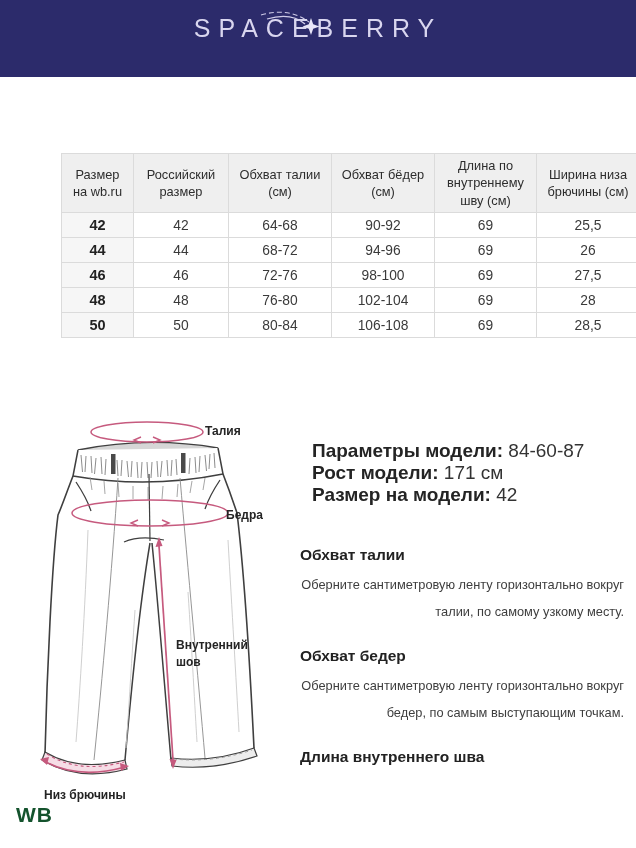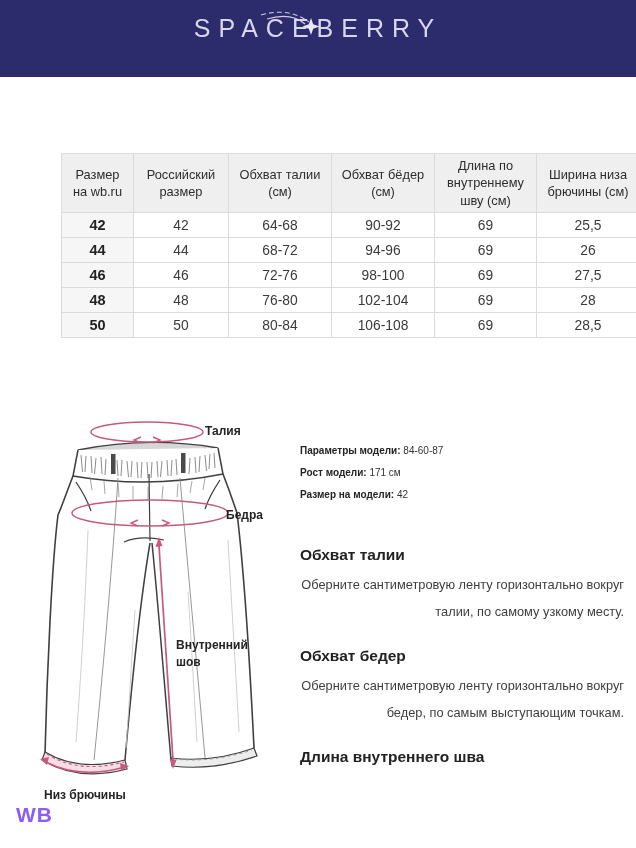--- a/index.html
+++ b/index.html
@@ -42,33 +42,33 @@
     position:absolute; font-size:12px; font-weight:700; color:#242424;
     white-space:pre-line; line-height:17px;
   }
   .lbl-waist { left:177px; top:13px; }
   .lbl-hips  { left:198px; top:97px; }
   .lbl-seam  { left:148px; top:227px; }
   .lbl-bottom{ left:16px;  top:377px; }
 
   
   .info { position:absolute; left:300px; top:440px; width:324px; }
-  .model-line { font-size:10px; line-height:22px; color:#333; }
+  .model-line { font-size:19px; line-height:22px; color:#333;margin-left:12px; }
   .model-line .lab { font-weight:700; color:#242424; }
   .model-line .val { font-weight:400; }
   .sections { margin-top:40px; }
   .section { margin-top:22px; }
   .section:first-child { margin-top:0; }
   .section h3 { font-size:15.5px; font-weight:700; color:#222; margin:0 0 7px 0; }
   .section p { font-size:12.8px; line-height:27px; color:#3e3e3e; white-space:pre-line;text-align:right; }
 
   
   .watermark {
     position:absolute; left:16px; top:803px;
-    font-size:21px; font-weight:700; letter-spacing:1px; color:#8b5cf6;
+    font-size:21px; font-weight:700; letter-spacing:1px; color:#14532d;
   }
 </style>
 </head>
 <body>
 
 <div class="page">
 
   <div class="brand-header">
     <svg class="comet" viewBox="0 0 120 34">
       <path d="M14,9 Q42,1 62,16" fill="none" stroke="#cfcbe8" stroke-width="1.1" stroke-dasharray="5,3"></path>

